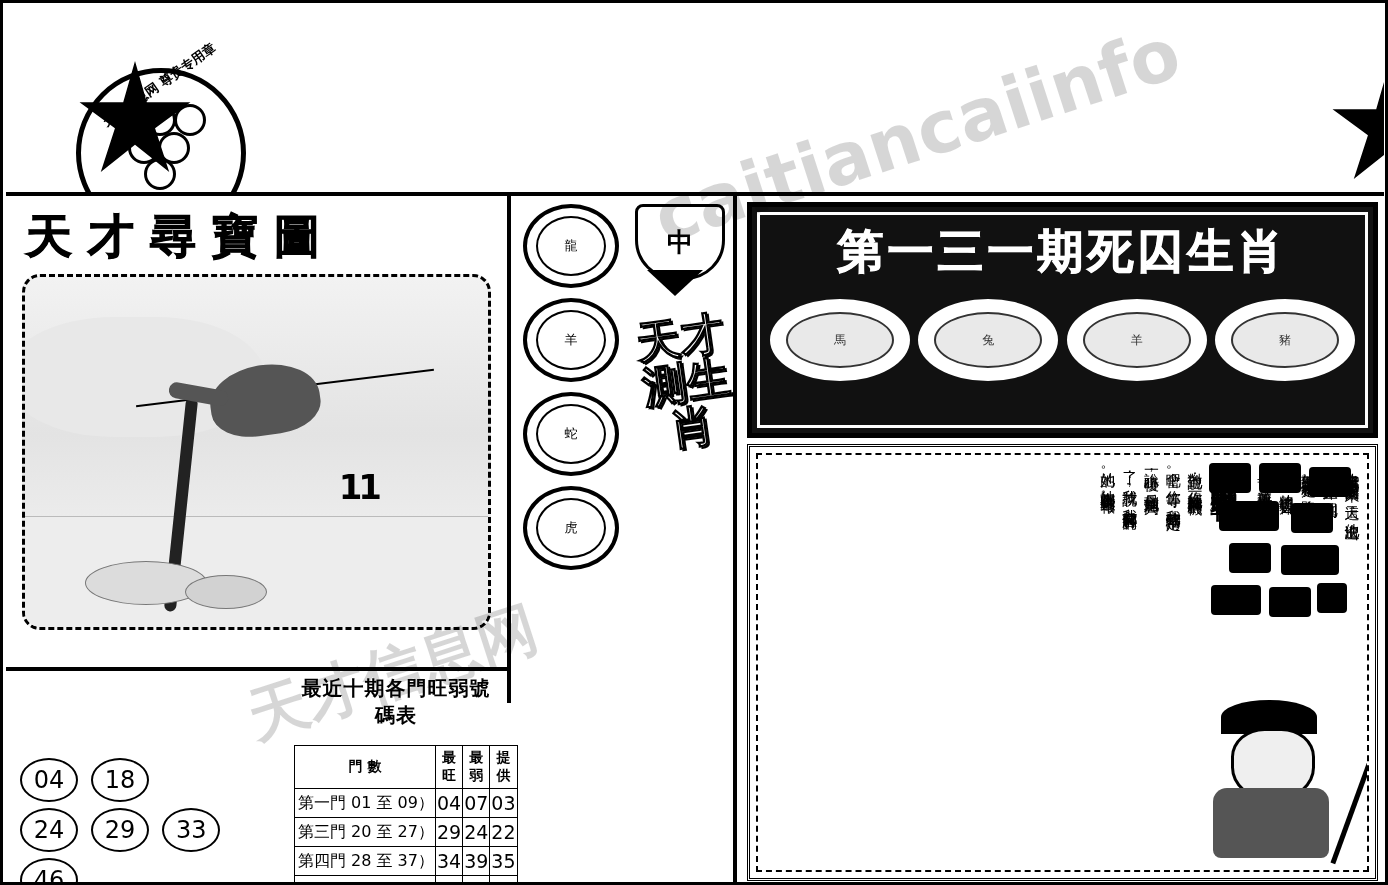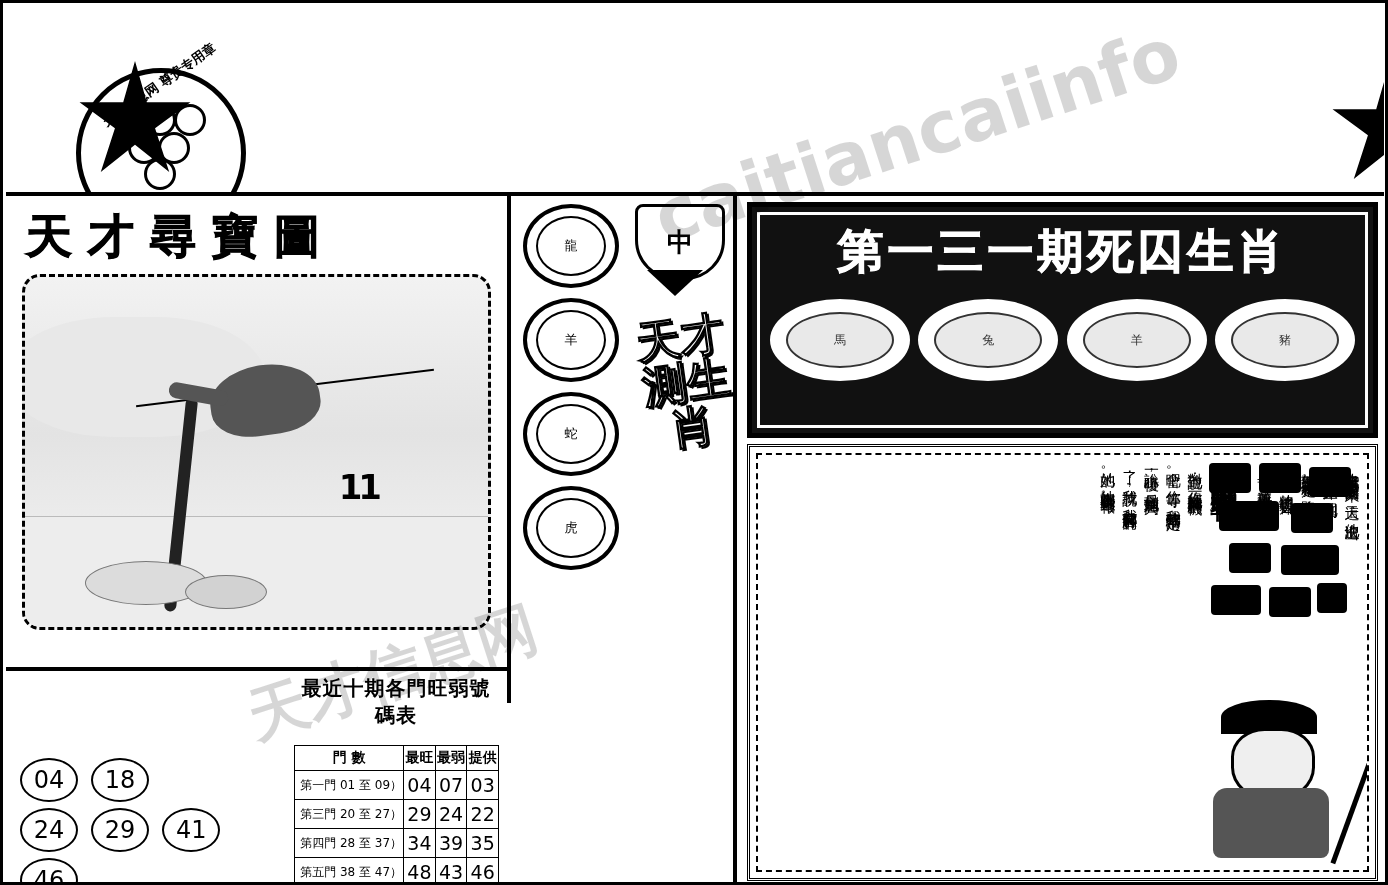--- a/index.html
+++ b/index.html
@@ -42,21 +42,21 @@
   .lucky{position:relative;height:210px;padding:4px 6px;}
   .lucky-title{position:absolute;left:12px;top:6px;width:250px;height:66px;border:3px solid #000;border-radius:8px;display:flex;align-items:center;justify-content:center;font-size:40px;font-weight:bold;letter-spacing:6px;-webkit-text-stroke:1px #000;}
   .balls-row{position:absolute;left:10px;top:84px;width:270px;}
   .ball{display:inline-flex;align-items:center;justify-content:center;width:54px;height:40px;border:2px solid #000;border-radius:50%;font-size:24px;margin:3px 4px;}
 
   .tbl-wrap{position:absolute;left:288px;top:4px;width:204px;}
   .tbl-title{text-align:center;font-size:20px;font-weight:bold;letter-spacing:1px;margin-bottom:16px;}
   table.freq{border-collapse:collapse;width:205px;font-size:15px;}
   table.freq th,table.freq td{border:1px solid #000;text-align:center;padding:3px 1px;font-weight:normal;}
   table.freq th{font-weight:bold;font-size:14px;}
-  table.freq td.gate{font-size:12px;text-align:right;padding-left:3px;white-space:nowrap;}
+  table.freq td.gate{font-size:16px;text-align:right;padding-left:3px;white-space:nowrap;}
   table.freq td.val{font-size:19px;}
 
   
   .col-mid{position:absolute;left:509px;top:0;width:222px;height:689px;border-right:4px solid #000;box-sizing:border-box;}
   .zodiac-col{position:absolute;left:8px;top:8px;width:96px;}
   .zcirc{width:88px;height:76px;border:4px solid #000;border-radius:50%;margin-bottom:10px;display:flex;align-items:center;justify-content:center;position:relative;}
   .zcirc .inner{width:66px;height:56px;border:2px solid #000;border-radius:50%;display:flex;align-items:center;justify-content:center;font-size:13px;}
   .mid-badge{position:absolute;left:110px;top:8px;width:104px;height:96px;}
   .mid-badge .ribbon{position:absolute;left:10px;top:0;width:84px;height:70px;border:3px solid #000;border-radius:8px 8px 40px 40px;display:flex;align-items:center;justify-content:center;font-size:26px;font-weight:bold;}
   .mid-badge .tails{position:absolute;left:22px;top:66px;width:0;height:0;border-left:28px solid transparent;border-right:28px solid transparent;border-top:26px solid #000;}
@@ -138,21 +138,21 @@
         </div>
       </div>
 
       <div class="lucky">
         <div class="balls-row">
           <span class="ball">04</span>
           <span class="ball">18</span>
           <br>
           <span class="ball">24</span>
           <span class="ball">29</span>
-          <span class="ball">41</span>
+          <span class="ball">33</span>
           <span class="ball">46</span>
         </div>
 
         <div class="tbl-wrap">
           <div class="tbl-title">最近十期各門旺弱號碼表</div>
           <table class="freq">
             <tbody>
                 <tr>
               <th>門 數</th>
               <th>最旺</th>

